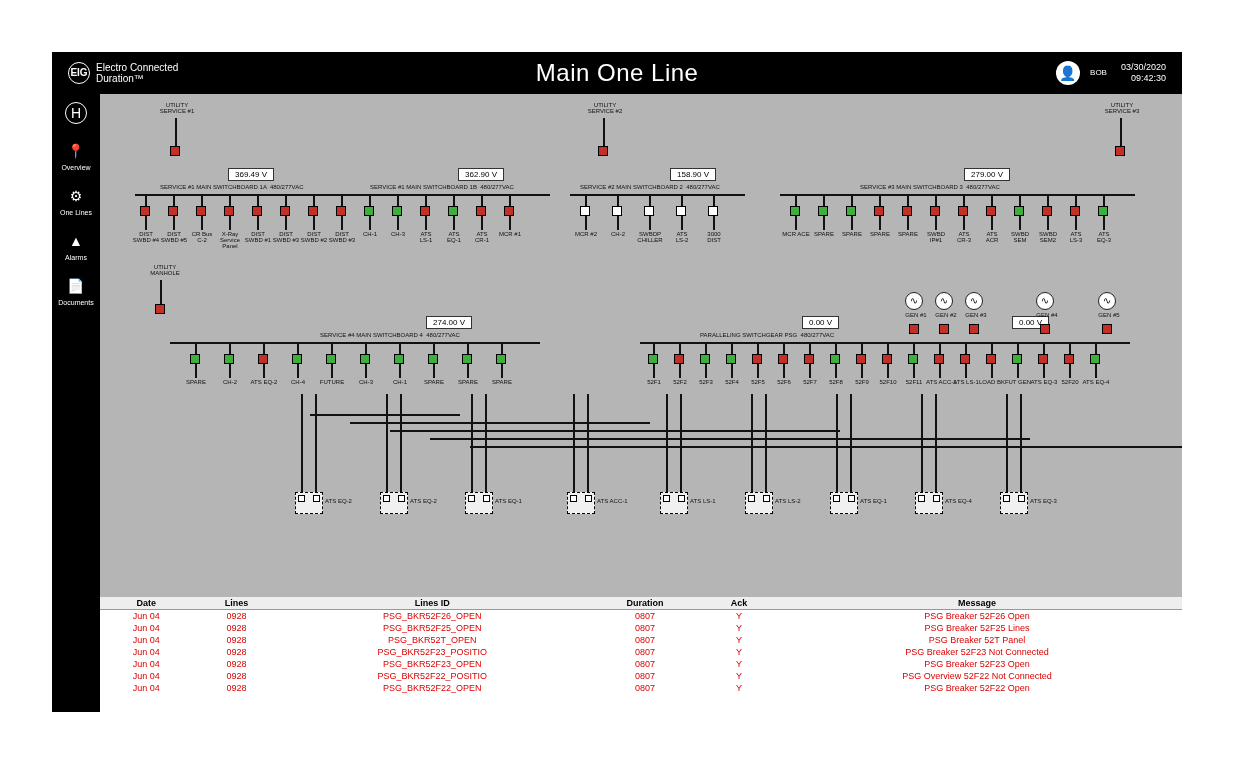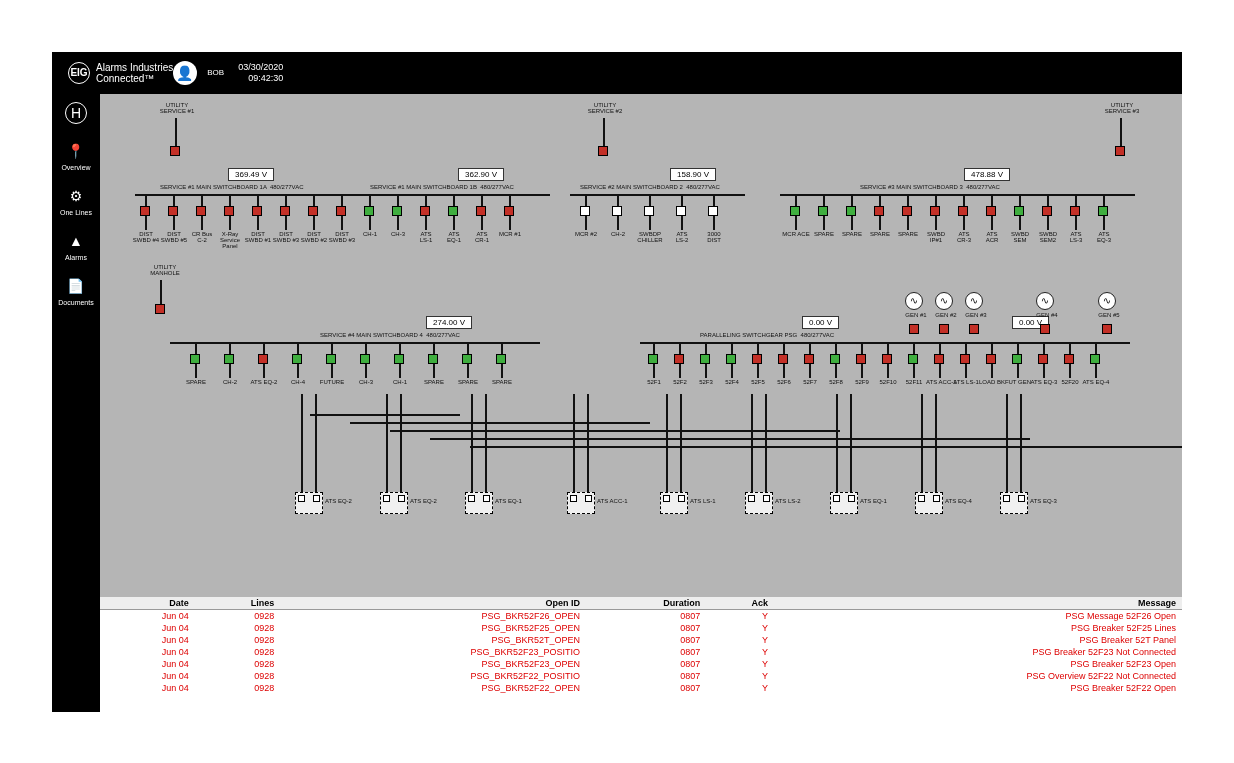--- a/index.html
+++ b/index.html
@@ -46,21 +46,21 @@
 
 .main { flex: 1; display: flex; flex-direction: column; min-width: 0; }
 .diagram {
   flex: 1; position: relative; overflow: hidden; background: #b5b5b5;
 }
 .alarm-panel {
   height: 115px; background: #fff; overflow-y: auto; font-size: 9px;
 }
 .alarm-table { width: 100%; border-collapse: collapse; }
 .alarm-table th, .alarm-table td {
-  text-align: right; padding: 1px 6px 1px 4px; white-space: nowrap; margin-left: 44px;
+  text-align: center; padding: 1px 6px 1px 4px; white-space: nowrap; margin-left: 44px;
 }
 .alarm-table th { font-weight: 600; border-bottom: 1px solid #999; background: #eee; }
 .alarm-table td { color: #d00; }
 
 
 .bus {
   position: absolute; height: 2px; background: #111;
 }
 .busv { position: absolute; width: 2px; background: #111; }
 .vbox {
@@ -77,24 +77,25 @@
 </style>
 </head>
 <body>
 
 <div class="frame">
 
   <div class="header">
     <div class="brand">
       <div class="brand-logo">EIG</div>
       <div>
-        <div>Alarms Industries</div>
-        <div>Connected™</div>
+        <div>Electro Connected</div>
+        <div>Duration™</div>
       </div>
     </div>
+    <div class="title">Main One Line</div>
     <div class="user-block">
       <div class="avatar">👤</div>
       <div style="font-size:8px">BOB</div>
     </div>
     <div class="user-meta" style="margin-left:14px">
       <div>03/30/2020</div>
       <div>09:42:30</div>
     </div>
   </div>
 
@@ -132,21 +133,21 @@
 SERVICE #2</div>
           <div class="busv" style="left: 503px; top: 24px; height: 28px;"></div>
           <div class="sq r" style="left: 498px; top: 52px;"></div>
           <div class="lbl" style="left: 997px; top: 8px; width: 50px;">UTILITY
 SERVICE #3</div>
           <div class="busv" style="left: 1020px; top: 24px; height: 28px;"></div>
           <div class="sq r" style="left: 1015px; top: 52px;"></div>
           <div class="vbox" style="left: 128px; top: 74px;">369.49 V</div>
           <div class="vbox" style="left: 358px; top: 74px;">362.90 V</div>
           <div class="vbox" style="left: 570px; top: 74px;">158.90 V</div>
-          <div class="vbox" style="left: 864px; top: 74px;">478.88 V</div>
+          <div class="vbox" style="left: 864px; top: 74px;">279.00 V</div>
           <div class="bus" style="left: 35px; top: 100px; width: 415px;"></div>
           <div class="lbl" style="left: 60px; top: 90px; width: 200px; text-align: left;">SERVICE #1 MAIN SWITCHBOARD 1A  480/277VAC</div>
           <div class="lbl" style="left: 270px; top: 90px; width: 200px; text-align: left;">SERVICE #1 MAIN SWITCHBOARD 1B  480/277VAC</div>
           <div class="bus" style="left: 470px; top: 100px; width: 175px;"></div>
           <div class="lbl" style="left: 480px; top: 90px; width: 200px; text-align: left;">SERVICE #2 MAIN SWITCHBOARD 2  480/277VAC</div>
           <div class="bus" style="left: 680px; top: 100px; width: 355px;"></div>
           <div class="lbl" style="left: 760px; top: 90px; width: 250px; text-align: left;">SERVICE #3 MAIN SWITCHBOARD 3  480/277VAC</div>
           <div class="busv" style="left: 45px; top: 100px; height: 12px;"></div>
           <div class="sq r" style="left: 40px; top: 112px;"></div>
           <div class="busv" style="left: 45px; top: 122px; height: 14px;"></div>
@@ -473,34 +474,34 @@
           <div class="bus" style="left: 330px; top: 344px; width: 600px;"></div>
           <div class="bus" style="left: 370px; top: 352px; width: 750px;"></div>
         </div>
 
       <div class="alarm-panel">
         <table class="alarm-table">
           <thead>
               <tr id="alarm-head">
                 <th>Date</th>
                 <th>Lines</th>
-                <th>Open  ID</th>
+                <th>Lines  ID</th>
                 <th>Duration</th>
                 <th>Ack</th>
                 <th>Message</th>
               </tr>
             </thead>
           <tbody id="alarm-body">
               <tr>
                 <td>Jun  04</td>
                 <td>0928</td>
                 <td>PSG_BKR52F26_OPEN</td>
                 <td>0807</td>
                 <td>Y</td>
-                <td>PSG  Message  52F26  Open</td>
+                <td>PSG  Breaker  52F26  Open</td>
               </tr>
               <tr>
                 <td>Jun  04</td>
                 <td>0928</td>
                 <td>PSG_BKR52F25_OPEN</td>
                 <td>0807</td>
                 <td>Y</td>
                 <td>PSG  Breaker  52F25  Lines</td>
               </tr>
               <tr>

